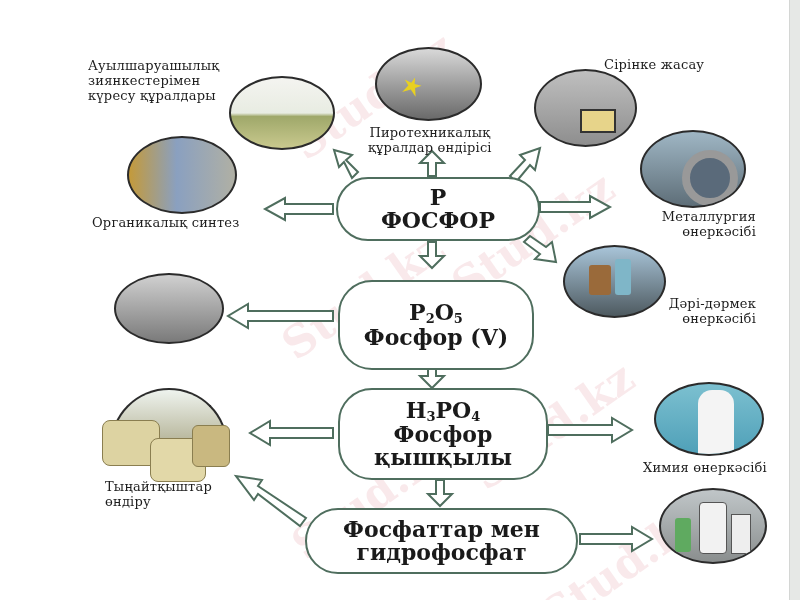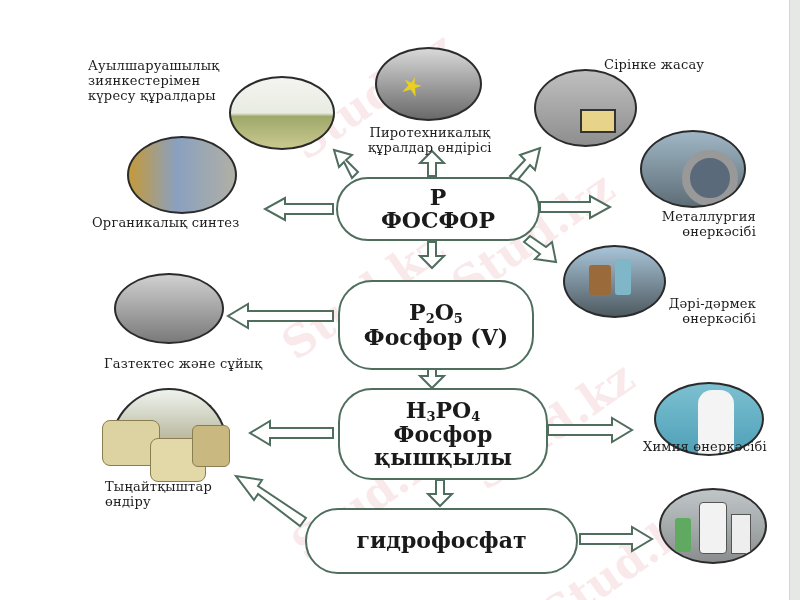--- a/index.html
+++ b/index.html
@@ -70,20 +70,21 @@
   <div class="t">Фосфор (V)</div>
 </div>
 
 <div class="node" style="left:338px;top:388px;width:210px;height:92px;">
   <div class="f"><span>H</span><sub>3</sub><span>PO</span><sub>4</sub></div>
   <div class="t">Фосфор</div>
   <div class="t">қышқылы</div>
 </div>
 
 <div class="node" style="left:305px;top:508px;width:273px;height:66px;">
+  <div class="t">Фосфаттар мен</div>
   <div class="t">гидрофосфат</div>
 </div>
 
 <div class="pic" style="left:229px;top:76px;width:106px;height:74px;background:linear-gradient(#f4f4f0 0%,#e8ece2 50%,#9fa86a 55%,#c9c98e 100%);"></div>
 <div class="pic" style="left:375px;top:47px;width:107px;height:74px;background:linear-gradient(#d8d8d8 0%,#9a9a9a 55%,#6a6a6a 100%);">
   <div style="position:absolute;left:26px;top:28px;width:18px;height:18px;background:#e8d020;transform:rotate(20deg);clip-path:polygon(50% 0,60% 35%,100% 30%,70% 55%,90% 100%,50% 70%,10% 100%,30% 55%,0 30%,40% 35%);"></div>
 </div>
 <div class="pic" style="left:534px;top:69px;width:103px;height:78px;background:linear-gradient(#bfbfbf,#8e8e8e);">
   <div style="position:absolute;left:44px;top:38px;width:32px;height:20px;background:#e7d48a;border:2px solid #333;"></div>
 </div>
@@ -122,20 +123,19 @@
 <div class="label" style="left:92px;top:216px;">Органикалық синтез</div>
 <div class="label r" style="left:656px;top:210px;width:100px;">
   <div>Металлургия</div>
   <div>өнеркәсібі</div>
 </div>
 <div class="label r" style="left:656px;top:297px;width:100px;">
   <div>Дәрі-дәрмек</div>
   <div>өнеркәсібі</div>
 </div>
 <div class="label" style="left:104px;top:357px;">
-  <div>Газтектес және сұйық</div>
 </div>
 <div class="label" style="left:105px;top:480px;">
   <div>Тыңайтқыштар</div>
   <div>өндіру</div>
 </div>
-<div class="label" style="left:643px;top:440px;">Химия өнеркәсібі</div>
+<div class="label" style="left:643px;top:461px;">Химия өнеркәсібі</div>
 <div class="label" style="left:580px;top:567px;margin-top:48px;">Жуғыш заттар өндірісі</div>
 
 </body></html>

